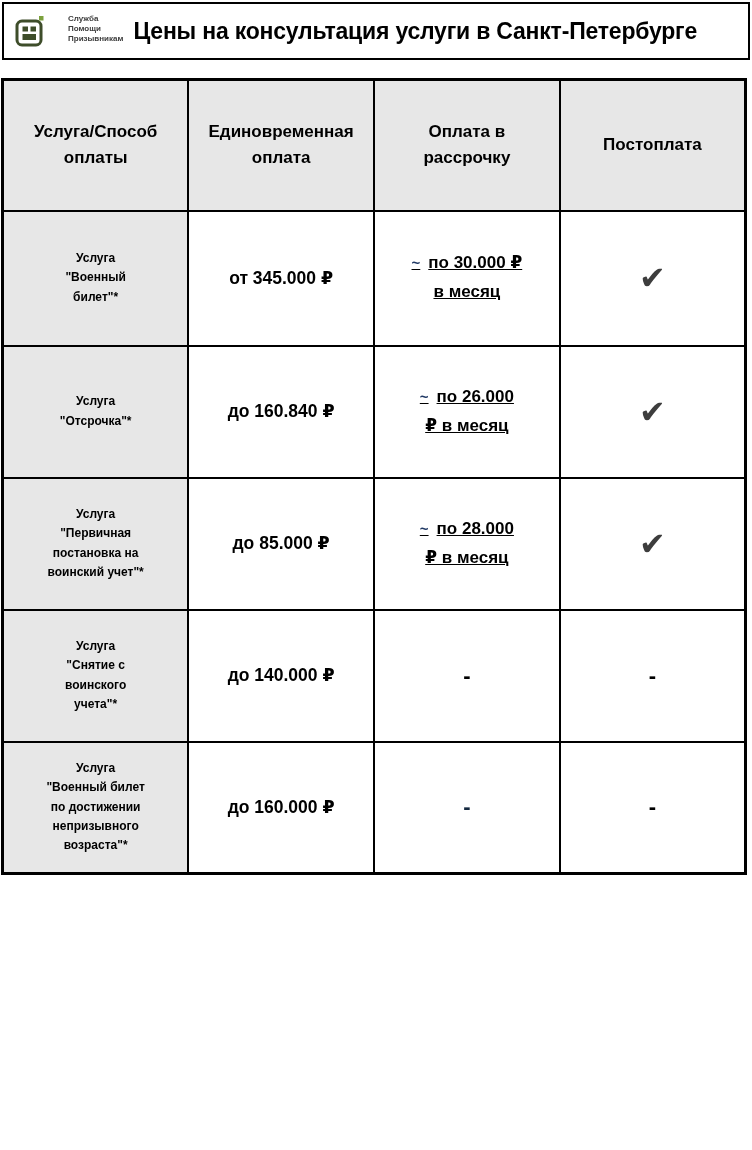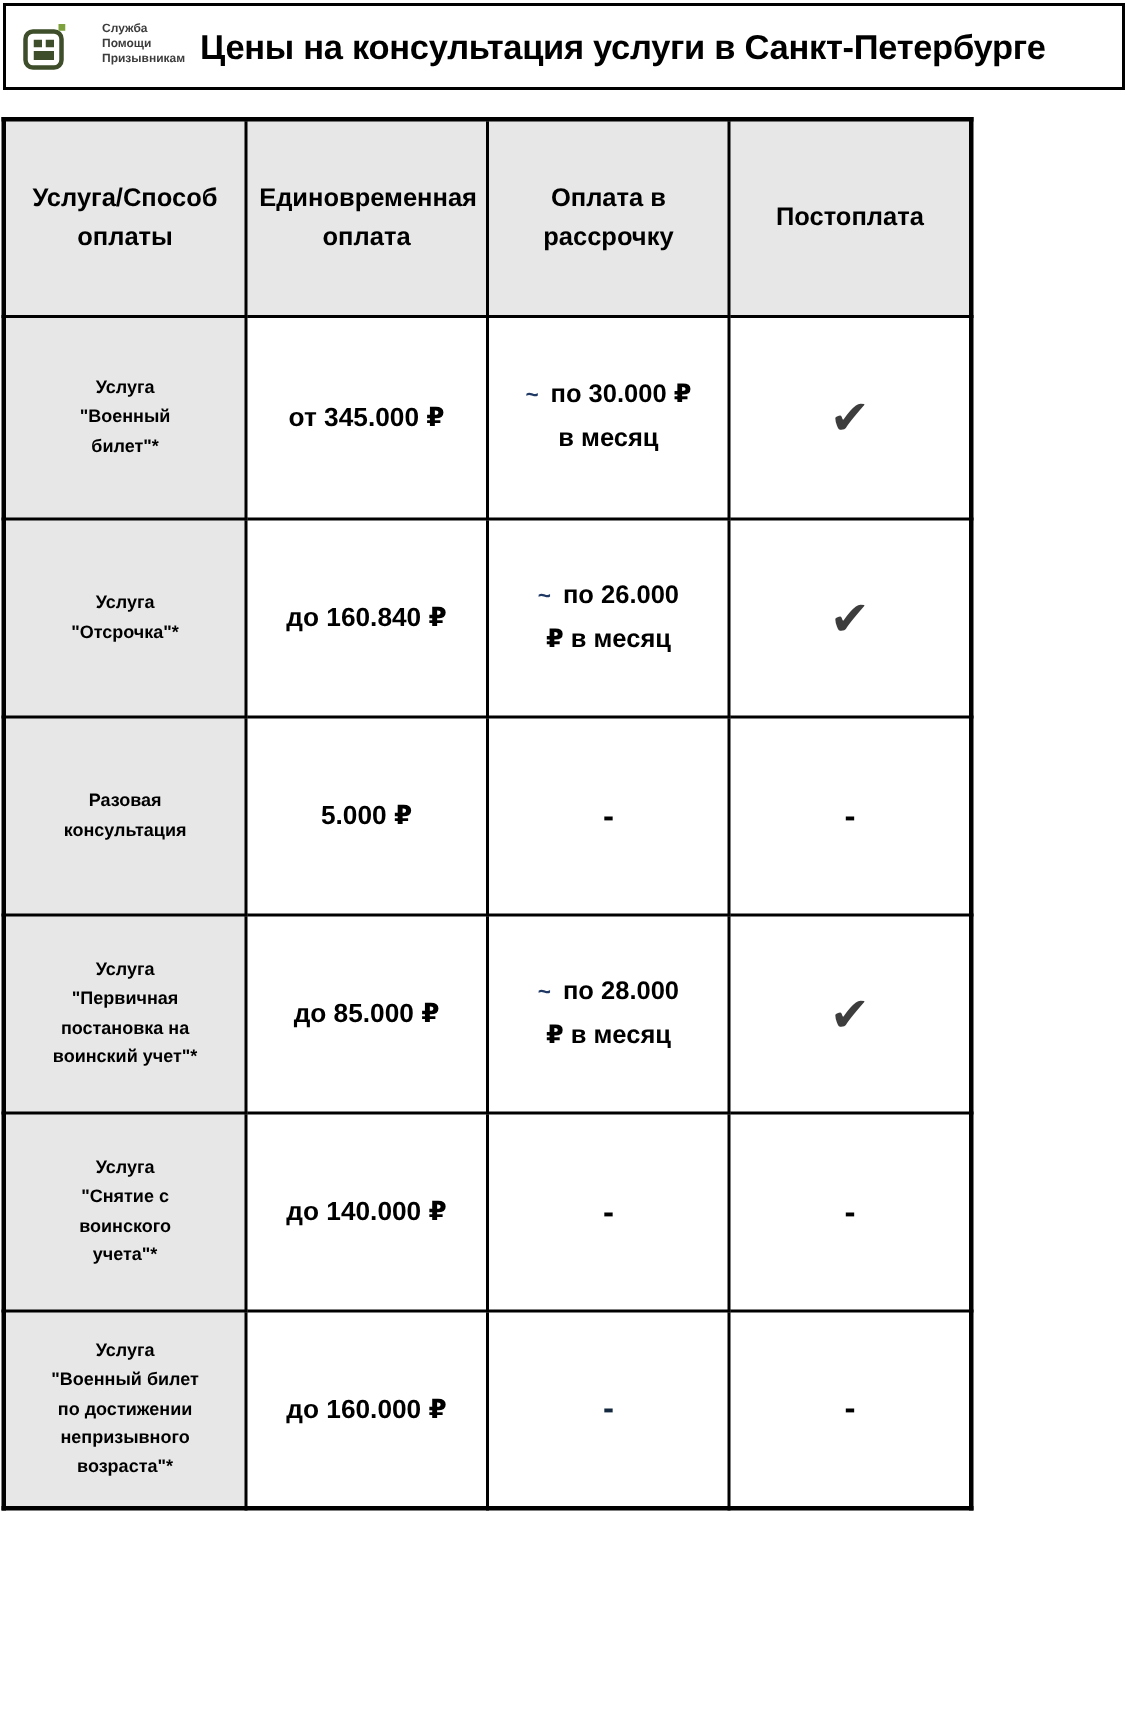--- a/index.html
+++ b/index.html
@@ -22,42 +22,42 @@
     font-size:8px; line-height:1.25; font-weight:bold;
     color:#3c3c3c; white-space:pre-line;
   }
   .title {
     font-size:23px; font-weight:bold; margin:0 0 0 10px;
     white-space:nowrap; letter-spacing:-0.2px;
   }
   
   table.price-table {
     border-collapse:collapse; table-layout:fixed;
-    width:648px; margin:18px 1px 0 1px;
+    width:746px; margin:18px 1px 0 1px;
     border:3px solid #000;
   }
   .price-table th, .price-table td {
     border:2px solid #000;
     box-sizing:border-box;
     text-align:center; vertical-align:middle;
     padding:4px 8px;
     font-weight:bold;
   }
   .price-table th {
     background:#e7e7e7;
     font-size:17px; line-height:1.55;
     white-space:pre-line;
   }
   td.service {
     background:#e7e7e7;
     font-size:12px; line-height:1.6;
     white-space:pre-line;
   }
   td.price { font-size:17.5px; }
-  .inst { font-size:17px; line-height:1.7; }
+  .inst { font-size:17px; line-height:1.7;text-decoration:underline; }
   .tilde { font-size:15px; margin-right:8px; }
   .dash { font-size:22px; letter-spacing:0; }
   .check { font-size:32px; line-height:1; }
   tr.hrow  { height:131px; }
   tr.row-0 { height:135px; }
   tr.row-1, tr.row-2, tr.row-3, tr.row-4, tr.row-5 { height:132px; }
   tr.row-6 { height:125px; }
 </style>
 </head>
 <body>
@@ -116,31 +116,20 @@
         <div class="inst">
           <span class="tilde" style="color: rgb(31, 56, 100);">~</span><span>по 26.000</span><br>
           <span>₽ в месяц</span>
         </div>
       </td>
       <td>
         <span class="check" style="color: rgb(61, 61, 61);">✔</span>
       </td>
     </tr>
 
-    <tr class="row-2">
-      <td class="service">Разовая
-консультация</td>
-      <td class="price">5.000 ₽</td>
-      <td>
-        <span class="dash">-</span>
-      </td>
-      <td>
-        <span class="dash">-</span>
-      </td>
-    </tr>
 
     <tr class="row-3">
       <td class="service">Услуга
 "Первичная
 постановка на
 воинский учет"*</td>
       <td class="price">до 85.000 ₽</td>
       <td>
         <div class="inst">
           <span class="tilde" style="color: rgb(31, 56, 100);">~</span><span>по 28.000</span><br>

